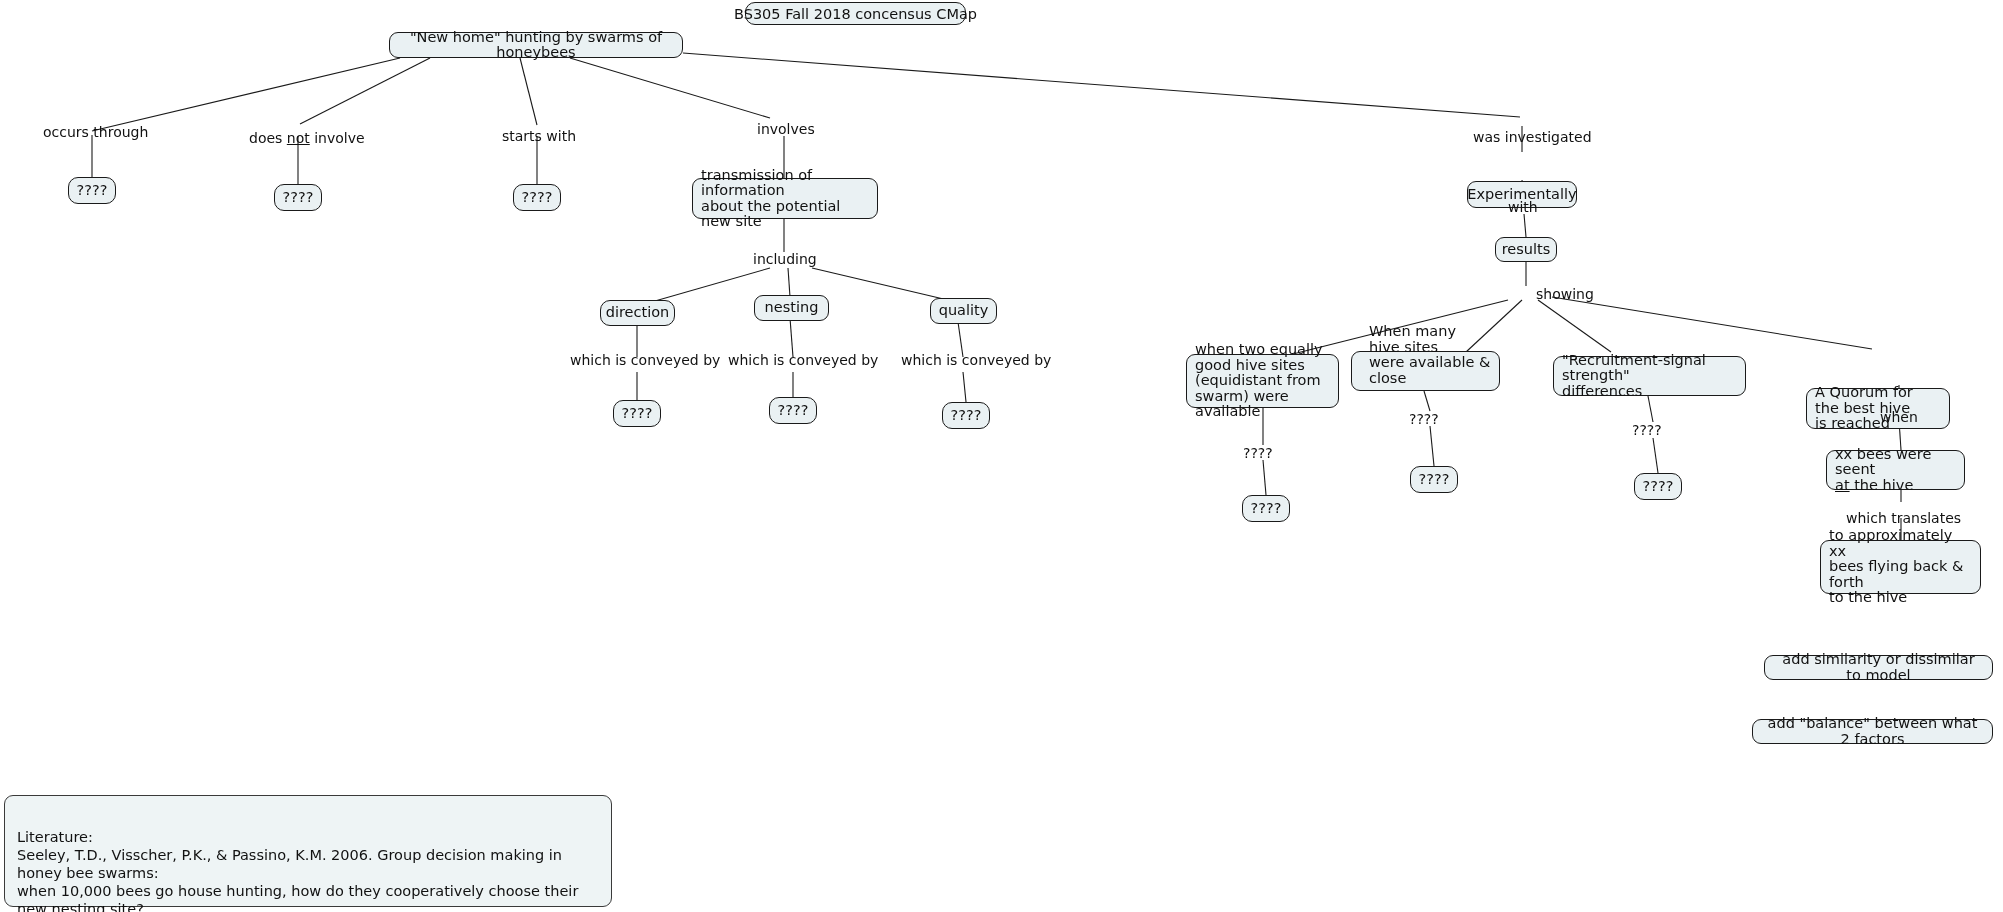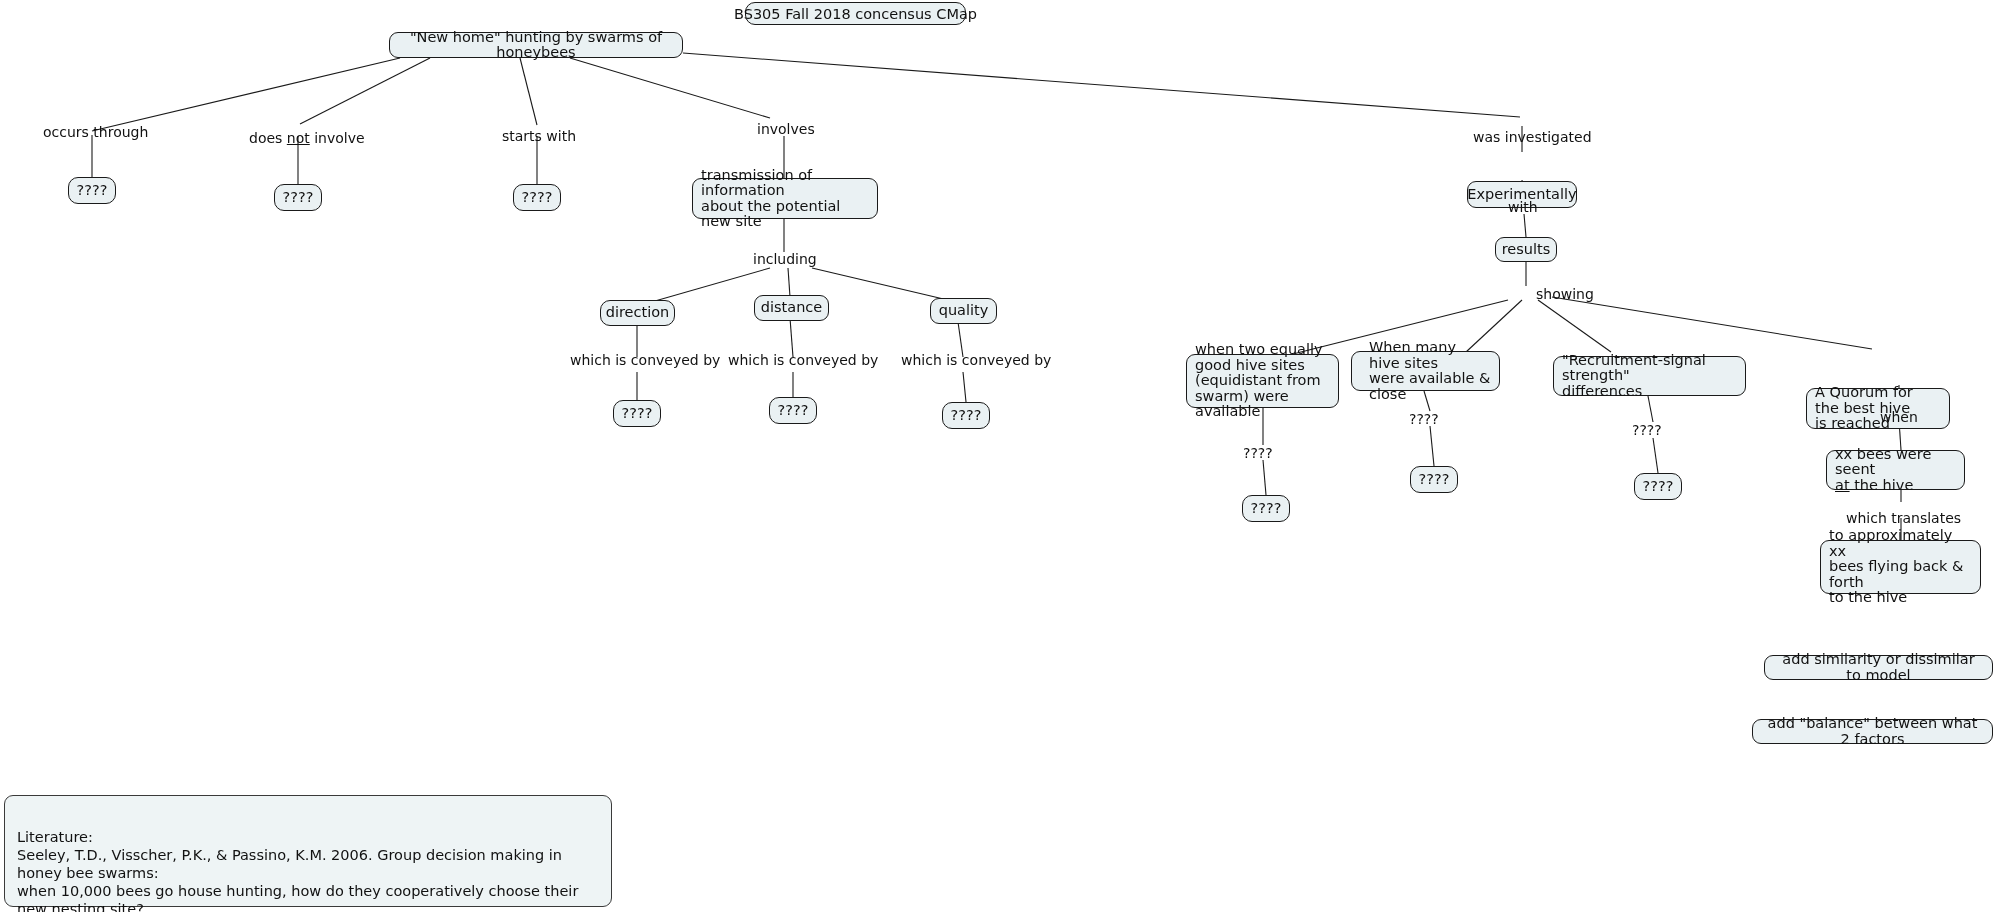--- a/index.html
+++ b/index.html
@@ -203,21 +203,21 @@
 
   <div class="linklabel" style="left:753px; top:251px;">
     <span>including</span>
   </div>
 
   <div class="node center" style="left:600px; top:300px; width:75px; height:26px;border-radius:10px;">
     <span>direction</span>
   </div>
 
   <div class="node center" style="left:754px; top:295px; width:75px; height:26px;">
-    <span>distance</span>
+    <span>nesting</span>
   </div>
 
   <div class="node center" style="left:930px; top:298px; width:67px; height:26px;">
     <span>quality</span>
   </div>
 
   <div class="linklabel" style="left:570px; top:352px;">
     <span>which is conveyed by</span>
   </div>
 
@@ -257,21 +257,21 @@
     <span>showing</span>
   </div>
 
   <div class="node" style="left:1186px; top:354px; width:153px; height:54px; align-items:center;">
     <span>when two equally
 good hive sites
 (equidistant from
 swarm) were available</span>
   </div>
 
-  <div class="node" style="left:1351px; top:351px; width:149px; height:40px; align-items:center;padding-left:17px;">
+  <div class="node" style="left:1351px; top:351px; width:149px; height:40px; align-items:flex-end;padding-left:17px;">
     <span>When many hive sites
 were available &amp; close</span>
   </div>
 
   <div class="node" style="left:1553px; top:356px; width:193px; height:40px; align-items:center;">
     <span>"Recruitment-signal strength"
 differences</span>
   </div>
 
   <div class="node" style="left:1806px; top:344px; width:144px; height:41px; align-items:center;margin-top:44px;">

